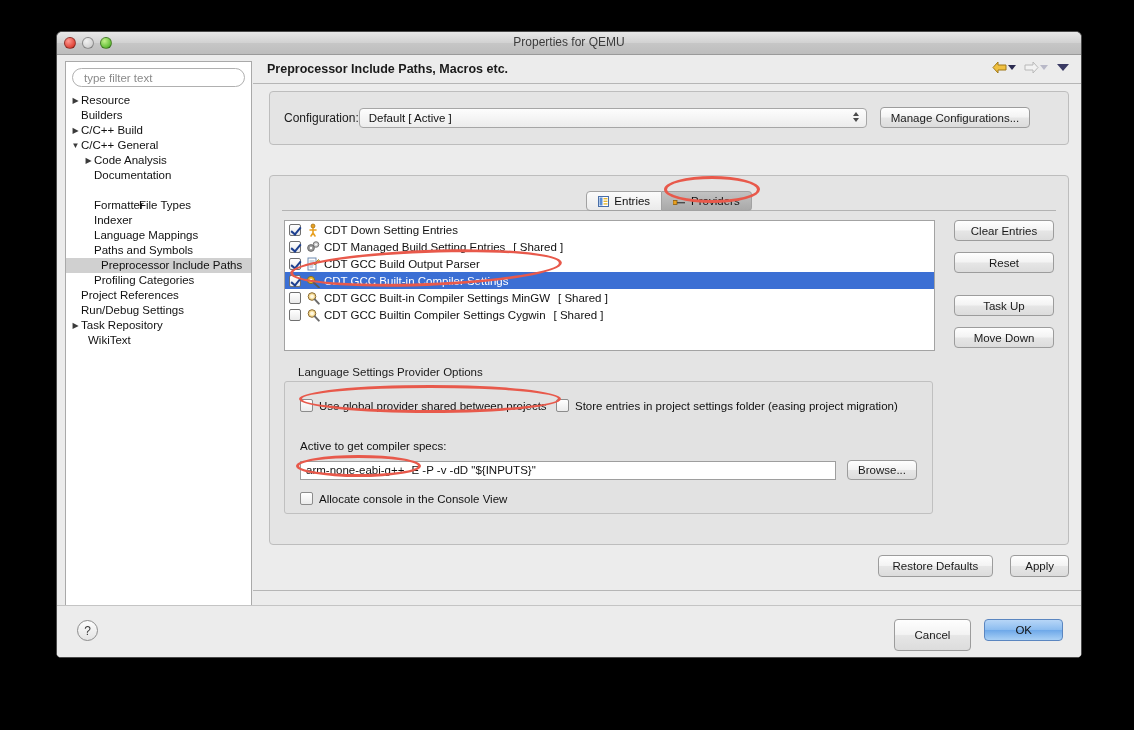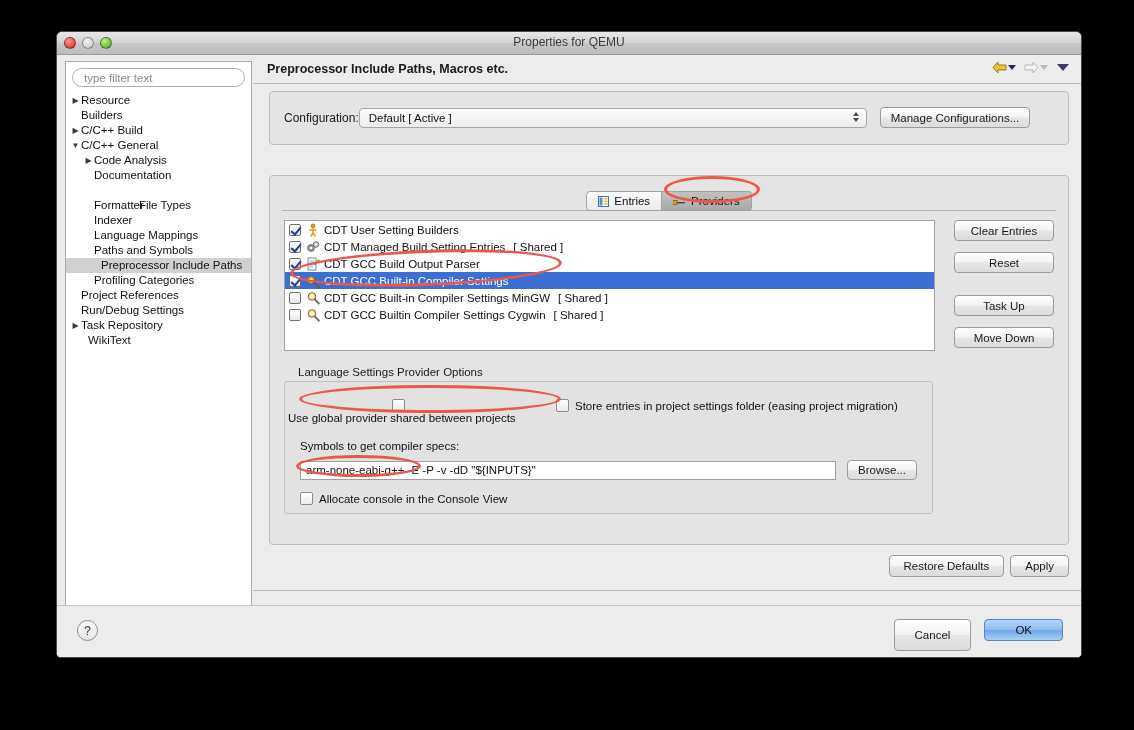--- a/index.html
+++ b/index.html
@@ -263,21 +263,21 @@
   }
   .chkrow { display: flex; align-items: center; font-size: 11.5px; color: #111; white-space: nowrap; }
   .chk {
     width: 13px; height: 13px; flex: none;
     border: 1px solid #8c8c8c;
     border-radius: 2px;
     background: linear-gradient(to bottom,#ffffff,#ebebeb);
     margin-right: 6px;
     box-sizing: border-box;
   }
-  #opt-global { position: absolute; left: 3px; top: 17px; flex-direction: column; }
+  #opt-global { position: absolute; left: 15px; top: 17px; }
   #opt-store  { position: absolute; left: 271px; top: 17px; }
   #cmdlabel   { position: absolute; left: 15px; top: 58px; font-size: 11.5px; color: #111; }
   #cmdrow     { position: absolute; left: 15px; top: 78px; right: 15px; display: flex; align-items: center; }
   #cmdinput {
     flex: 1;
     height: 19px;
     background: #ffffff;
     border: 1px solid #9e9e9e;
     box-sizing: border-box;
     padding: 0 5px;
@@ -285,21 +285,21 @@
     font-size: 11.5px;
     color: #111;
     outline: none;
   }
   #browse-btn { margin-left: 11px; height: 20px; }
   #opt-console { position: absolute; left: 15px; top: 110px; }
 
   
   #panel-bottom {
     position: absolute; right: 12px; top: 500px;
-    display: flex; gap: 6px;
+    display: flex; gap: 17px;
   }
   #panel-bottom .btn { height: 22px; padding: 0 14px; }
 
   #panel-sep {
     position: absolute; left: 0; right: 0; top: 535px;
     border-top: 1px solid #b6b6b6;
   }
 
   
   #footer {
@@ -498,21 +498,21 @@
             </div>
           </div>
 
           <div id="providerlist">
               <div class="prow">
                 <span class="cb on"></span>
                 <span class="picon"><svg width="14" height="14" viewBox="0 0 14 14">
                     <circle cx="7" cy="3" r="2" fill="#e8a020" stroke="#9a6a10" stroke-width="0.7"></circle>
                     <path d="M7 5.5 L7 10 M4 7 L10 7 M7 10 L5 13 M7 10 L9 13" stroke="#e8a020" stroke-width="1.6" fill="none" stroke-linecap="round"></path>
                   </svg></span>
-                <span>CDT User Setting Builders</span>
+                <span>CDT Down Setting Entries</span>
               </div>
               <div class="prow">
                 <span class="cb on"></span>
                 <span class="picon"><svg width="14" height="14" viewBox="0 0 14 14">
                     <circle cx="5" cy="8" r="3.4" fill="#9a9a9a" stroke="#5a5a5a" stroke-width="0.8"></circle>
                     <circle cx="5" cy="8" r="1.2" fill="#fff"></circle>
                     <circle cx="10" cy="4.5" r="2.8" fill="#c8c8c8" stroke="#5a5a5a" stroke-width="0.8"></circle>
                     <circle cx="10" cy="4.5" r="1" fill="#fff"></circle>
                   </svg></span>
                 <span>CDT Managed Build Setting Entries</span>
@@ -573,21 +573,21 @@
               <div class="chkrow" id="opt-global">
                 <span class="chk"></span>
                 <span>Use global provider shared between projects</span>
               </div>
 
               <div class="chkrow" id="opt-store">
                 <span class="chk"></span>
                 <span>Store entries in project settings folder (easing project migration)</span>
               </div>
 
-              <div id="cmdlabel">Symbols to get compiler specs:</div>
+              <div id="cmdlabel">Active to get compiler specs:</div>
 
               <div id="cmdrow">
                 <input id="cmdinput" type="text" value="arm-none-eabi-g++ -E -P -v -dD &quot;${INPUTS}&quot;" style="">
                 <button class="btn" id="browse-btn">Browse...</button>
               </div>
 
               <div class="chkrow" id="opt-console">
                 <span class="chk"></span>
                 <span>Allocate console in the Console View</span>
               </div>

